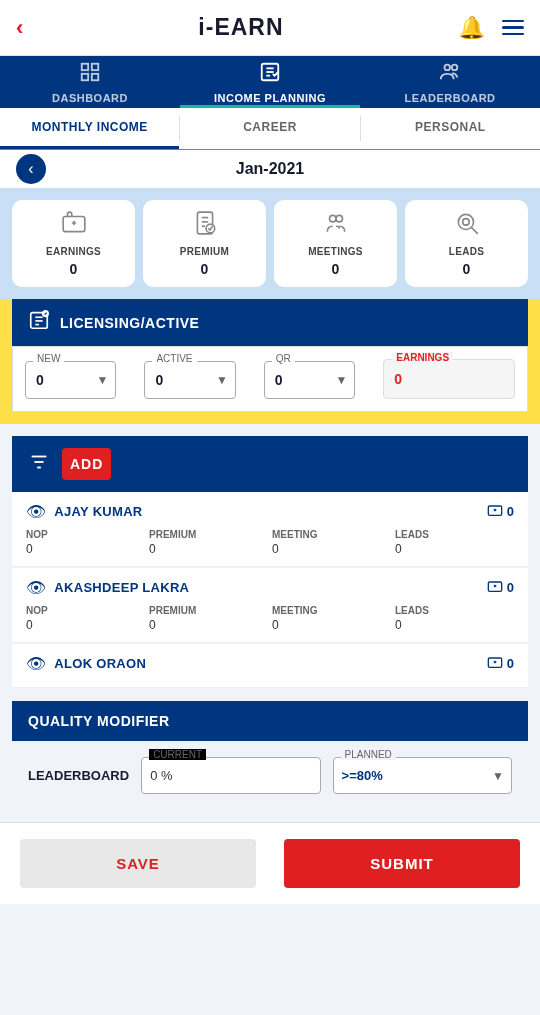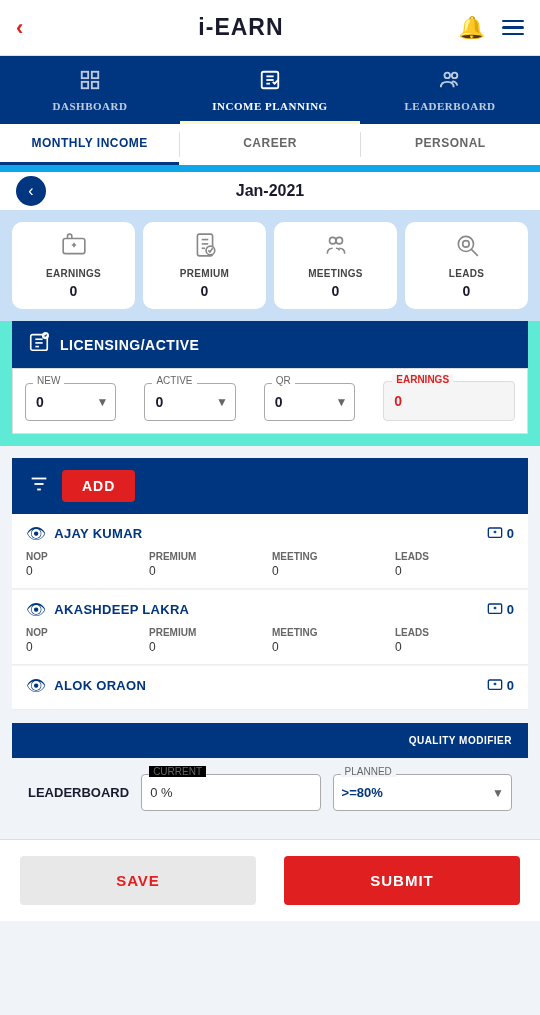--- a/index.html
+++ b/index.html
@@ -54,52 +54,51 @@
       height: 2.5px;
       background: #003580;
       border-radius: 2px;
     }
 
     
     .nav-tabs {
       background: #003580;
       display: flex;
       align-items: stretch;
-      height: 68px;
-      font-family: Liberation Serif, serif;
+      height: 52px;
     }
     .nav-tab {
       flex: 1;
       display: flex;
       flex-direction: column;
       align-items: center;
       justify-content: center;
       color: rgba(255,255,255,0.75);
       font-size: 11px;
       font-weight: bold;
       letter-spacing: 0.5px;
       cursor: pointer;
       gap: 4px;
       padding: 8px 4px 4px;
       border-bottom: 3px solid transparent;
     }
     .nav-tab.active {
       color: #fff;
-      border-bottom: 3px solid #fef9c3;
+      border-bottom: 3px solid #14b8a6;
       text-align: center;
     }
     .nav-tab-icon {
       font-size: 20px;
     }
 
     
     .sub-tabs {
       background: #fff;
       display: flex;
-      border-bottom: 7px solid #0ea5e9;
+      border-bottom: 1px solid #0ea5e9;
     }
     .sub-tab {
       flex: 1;
       text-align: center;
       padding: 12px 4px;
       font-size: 12px;
       font-weight: bold;
       color: #666;
       cursor: pointer;
       letter-spacing: 0.5px;
@@ -177,21 +176,21 @@
       letter-spacing: 0.3px;
     }
     .stat-value {
       font-size: 14px;
       font-weight: bold;
       color: #1a1a2e;
     }
 
     
     .licensing-section {
-      background: #5eead4;
+      background: #fde047;
       padding: 0 12px 12px;
     }
     .licensing-header {
       background: #003580;
       color: #fff;
       padding: 10px 16px;
       display: flex;
       align-items: center;
       gap: 10px;
       font-size: 14px;
@@ -294,21 +293,21 @@
     }
     .filter-icon {
       font-size: 18px;
       color: #fff;
       cursor: pointer;
     }
     .add-btn {
       background: #e02020;
       color: #fff;
       border: none;
-      padding: 8px 20px;
+      padding: 8px 8px;
       font-size: 14px;
       font-weight: bold;
       border-radius: 4px;
       cursor: pointer;
       letter-spacing: 1px;
     }
 
     
     .person-card {
       background: #fff;
@@ -370,24 +369,23 @@
 
     
     .quality-section {
       background: #fff;
       margin: 0 12px;
     }
     .quality-header {
       background: #003580;
       color: #fff;
       padding: 12px 16px;
-      font-size: 10px;
+      font-size: 14px;
       font-weight: bold;
       letter-spacing: 0.5px;
-      text-align: right;
     }
     .quality-body {
       padding: 16px;
       background: #f0f4f8;
     }
     .persistency-row {
       display: flex;
       align-items: center;
       gap: 12px;
     }

